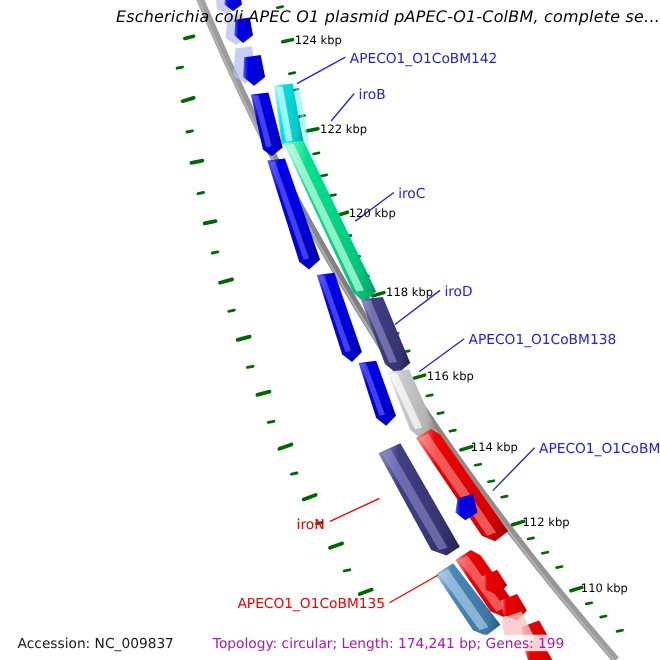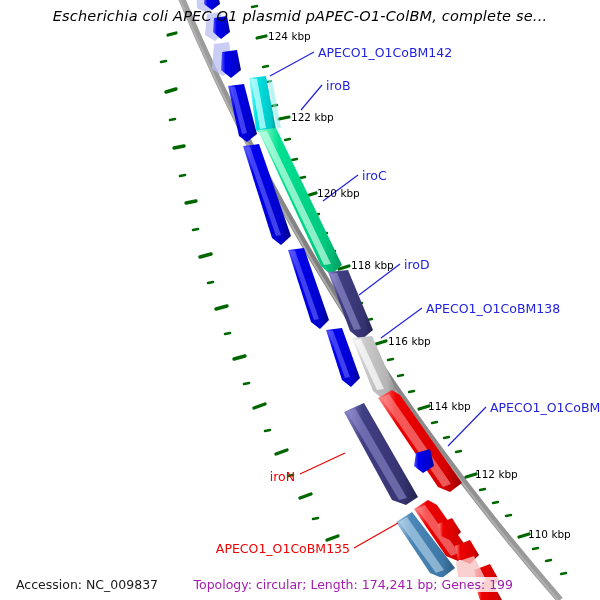--- a/index.html
+++ b/index.html
@@ -25,21 +25,21 @@
     left: 0; top: 0;
     width: 600px;
     height: 600px;
     display: block;
   }
   .title-bar {
     position: absolute;
     left: 0;
     top: 8px;
     width: 600px;
-    text-align: center;
+    text-align: right;
     font-style: italic;
     font-size: 14.5px;
     color: #000000;
     letter-spacing: 0.2px;
     pointer-events: none;
     z-index: 5;
   }
   .status-bar {
     position: absolute;
     left: 0;

